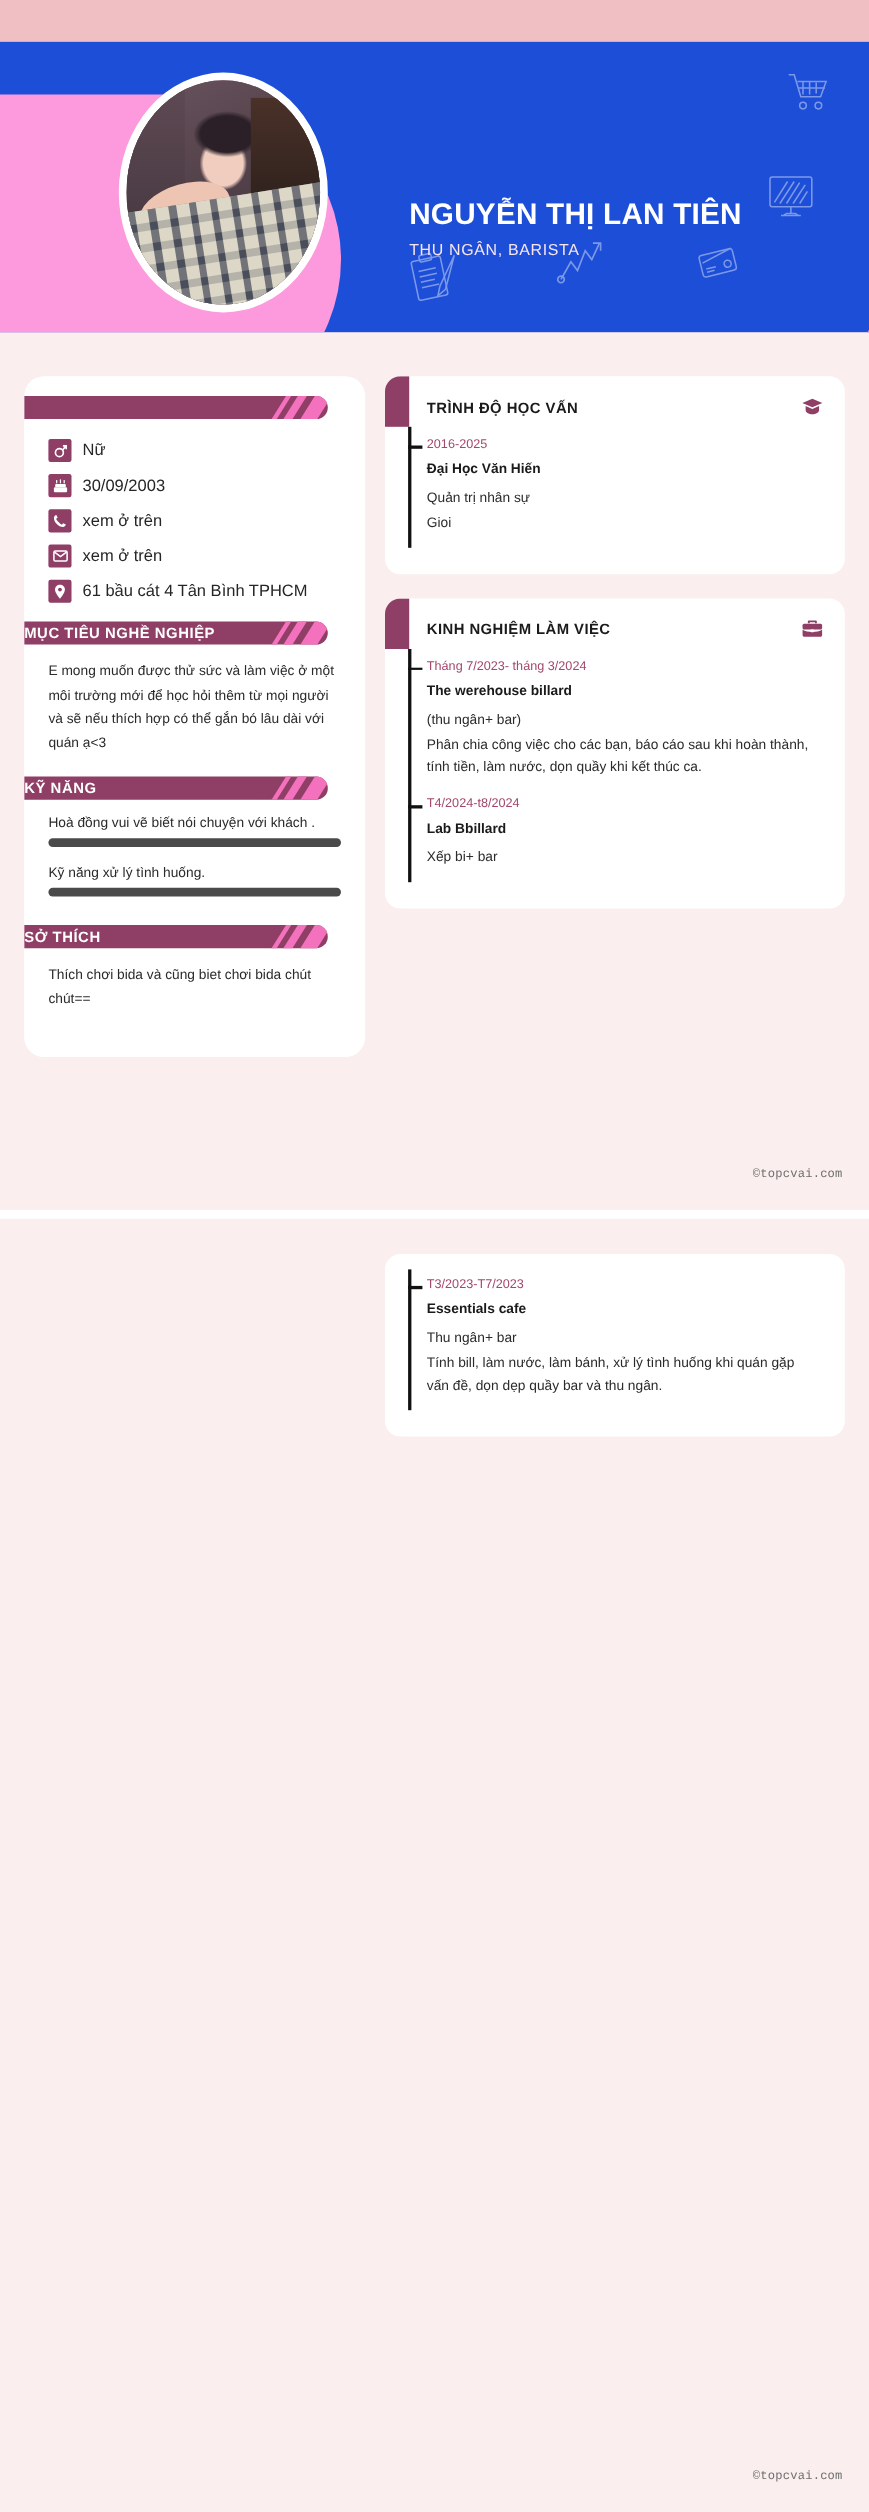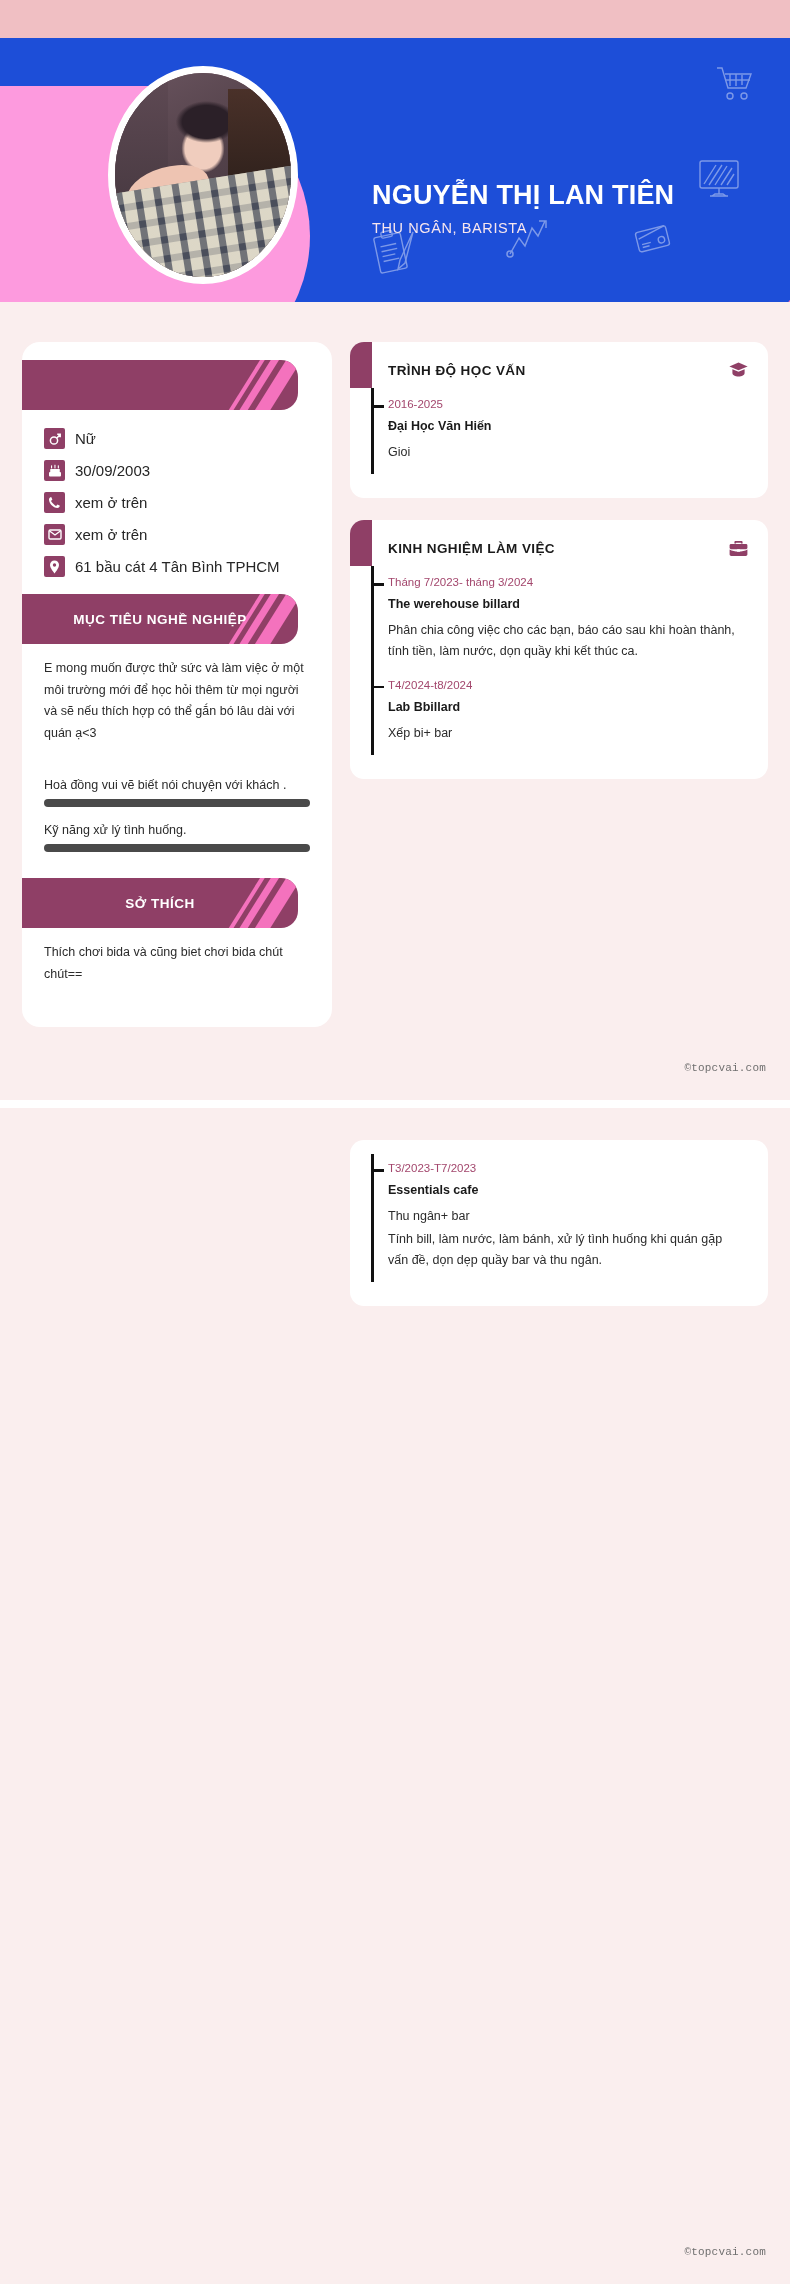--- a/index.html
+++ b/index.html
@@ -149,29 +149,28 @@
     left: 22px; top: 22px;
     width: 310px;
     background: #ffffff;
     border-radius: 18px;
     padding-bottom: 22px;
     overflow: hidden;
   }
 
   .banner {
     position: relative;
-    height: 50px;
+    height: 21px;
     background: #8f3f66;
     border-radius: 0 17px 17px 0;
     margin-left: 0;
     width: 276px;
     overflow: hidden;
     display: flex;
     align-items: center;
-    justify-content: center;
   }
   .banner.top-blank { margin-top: 18px; }
   .banner-text {
     color: #ffffff;
     font-size: 13.5px;
     font-weight: 700;
     letter-spacing: .5px;
     z-index: 2;
     position: relative;
   }
@@ -474,20 +473,26 @@
           <div class="banner">
             <span class="banner-text">MỤC TIÊU NGHỀ NGHIỆP</span>
             <span class="banner-stripe bs1"></span>
             <span class="banner-stripe bs2"></span>
             <span class="banner-stripe bs3"></span>
           </div>
           <div class="sb-para">E mong muốn được thử sức và làm việc ở một môi trường mới để học hỏi thêm từ mọi người và sẽ nếu thích hợp có thể gắn bó lâu dài với quán ạ&lt;3</div>
         </div>
 
         <div class="sb-section">
+          <div class="banner">
+            <span class="banner-text">KỸ NĂNG</span>
+            <span class="banner-stripe bs1"></span>
+            <span class="banner-stripe bs2"></span>
+            <span class="banner-stripe bs3"></span>
+          </div>
           <div class="skills-pad-top"></div>
           <div class="skill-item">
             <div class="skill-name">Hoà đồng vui vẽ biết nói chuyện với khách .</div>
             <div class="skill-bar"></div>
           </div>
           <div class="skill-item">
             <div class="skill-name">Kỹ năng xử lý tình huống.</div>
             <div class="skill-bar"></div>
           </div>
           <div class="skills-pad-bot"></div>
@@ -517,20 +522,21 @@
                 <path d="M3.4 7.2 L9.5 9.8 L15.6 7.2 V11 C15.6 13 12.9 14.6 9.5 14.6 C6.1 14.6 3.4 13 3.4 11 Z"></path>
               </svg>
             </span>
           </div>
           <div class="timeline">
             <span class="tl-line"></span>
             <div class="tl-item">
               <span class="tl-dash"></span>
               <div class="tl-date">2016-2025</div>
               <div class="tl-org">Đại Học Văn Hiến</div>
+              <div class="tl-line-txt">Quản trị nhân sự</div>
               <div class="tl-line-txt">Gioi</div>
             </div>
           </div>
         </div>
 
         <div class="card">
           <div class="card-head">
             <span class="card-accent"></span>
             <span class="card-title">KINH NGHIỆM LÀM VIỆC</span>
             <span class="card-icon">
@@ -541,20 +547,21 @@
                 <rect x="8" y="9.2" width="3" height="2.6" rx=".6" fill="#ffffff"></rect>
               </svg>
             </span>
           </div>
           <div class="timeline">
             <span class="tl-line"></span>
             <div class="tl-item">
               <span class="tl-dash"></span>
               <div class="tl-date">Tháng 7/2023- tháng 3/2024</div>
               <div class="tl-org">The werehouse billard</div>
+              <div class="tl-line-txt">(thu ngân+ bar)</div>
               <div class="tl-line-txt">Phân chia công việc cho các bạn, báo cáo sau khi hoàn thành, tính tiền, làm nước, dọn quầy khi kết thúc ca.</div>
             </div>
             <div class="tl-item">
               <span class="tl-dash"></span>
               <div class="tl-date">T4/2024-t8/2024</div>
               <div class="tl-org">Lab Bbillard</div>
               <div class="tl-line-txt">Xếp bi+ bar</div>
             </div>
           </div>
         </div>

